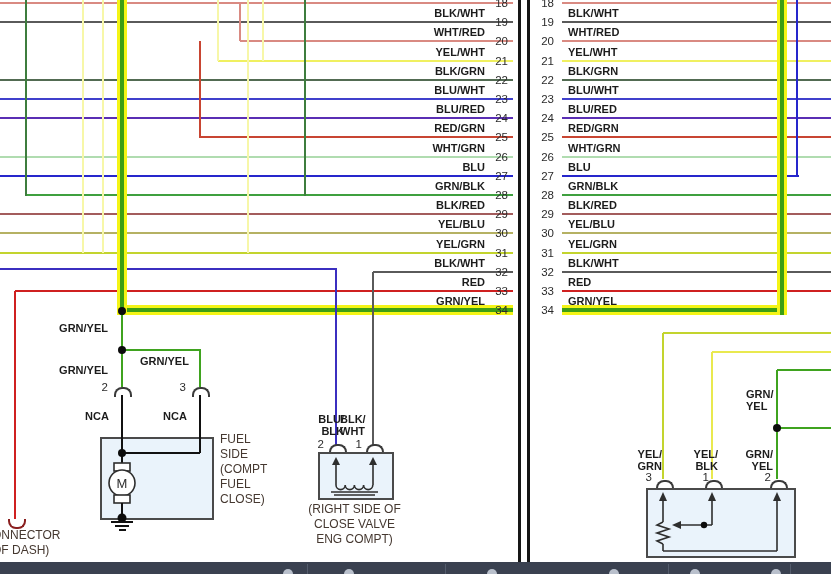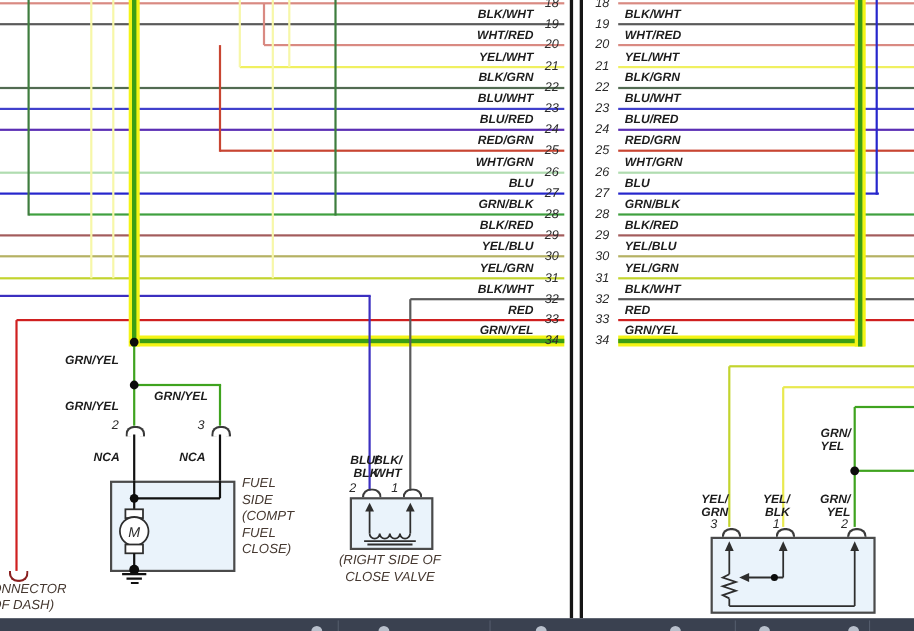--- a/index.html
+++ b/index.html
@@ -1,17 +1,17 @@
 <!DOCTYPE html>
 <html><head>
 <meta charset="utf-8">
 <style>
   html,body{margin:0;padding:0;background:#fff;}
   #stage{position:relative;width:831px;height:574px;background:#ffffff;overflow:hidden;
-         font-family:"Liberation Sans",sans-serif;font-style:italic;}
+         font-family:"Liberation Sans",sans-serif;}
   .wire{position:absolute;}
   .wlabel{position:absolute;font-size:11px;font-weight:bold;color:#1c1c1c;white-space:nowrap;line-height:12px;}
   .pnum{position:absolute;font-size:11.5px;font-weight:normal;color:#2b2b2b;white-space:nowrap;line-height:12px;}
   .ctext{position:absolute;font-size:12px;font-weight:normal;color:#453830;white-space:nowrap;line-height:15px;}
   .dot{position:absolute;width:8px;height:8px;border-radius:50%;background:#0c0c0c;}
   .arc-up{position:absolute;width:14px;height:8px;border:2px solid #3a3a3a;border-bottom:none;
           border-radius:8px 8px 0 0;background:transparent;}
   .arc-down{position:absolute;width:14px;height:8px;border:2px solid #8a1f1f;border-top:none;
           border-radius:0 0 8px 8px;background:transparent;}
   .cbox{position:absolute;background:#eaf3fb;border:2px solid #4a4a4a;}
@@ -222,20 +222,21 @@
     <polygon points="18,5 14,13 22,13" fill="#2e2e2e"></polygon>
     <line x1="55" y1="33" x2="55" y2="10" stroke="#2e2e2e" stroke-width="1.6"></line>
     <polygon points="55,5 51,13 59,13" fill="#2e2e2e"></polygon>
     <path d="M18 33 a4.6 4.6 0 0 0 9.2 0 a4.6 4.6 0 0 0 9.2 0 a4.6 4.6 0 0 0 9.2 0 a4.6 4.6 0 0 0 9.2 0" fill="none" stroke="#2e2e2e" stroke-width="1.6"></path>
     <line x1="13" y1="40" x2="60" y2="40" stroke="#2e2e2e" stroke-width="1.6"></line>
     <line x1="16" y1="43" x2="57" y2="43" stroke="#2e2e2e" stroke-width="1.6"></line>
   </svg>
   <div class="ctext" style="left:282px;top:502px;width:145px;text-align:center;">
     <div>(RIGHT SIDE OF</div>
     <div>CLOSE VALVE</div>
+    <div>ENG COMPT)</div>
   </div>
 
   <div class="wlabel" style="left:746px;top:388px;">
     <div>GRN/</div>
     <div>YEL</div>
   </div>
   <div class="wlabel" style="left:618px;top:448px;width:44px;text-align:right;">
     <div>YEL/</div>
     <div>GRN</div>
   </div>

